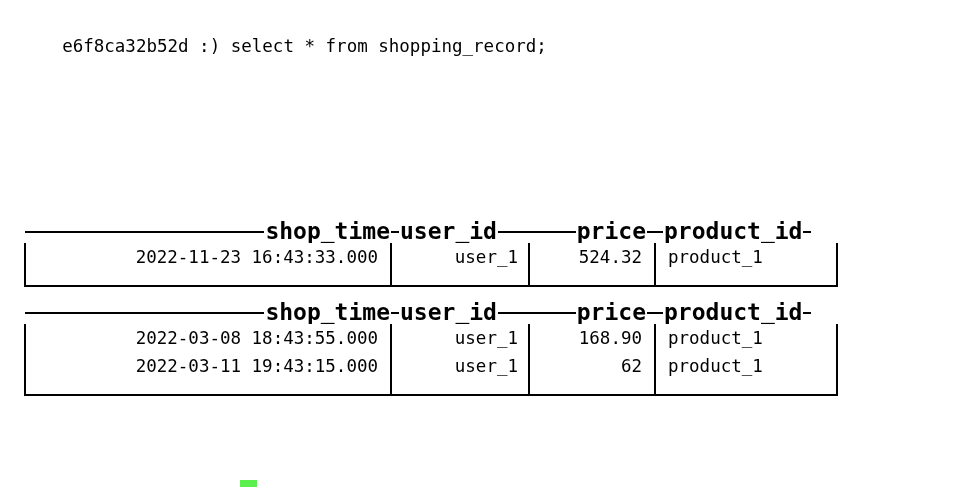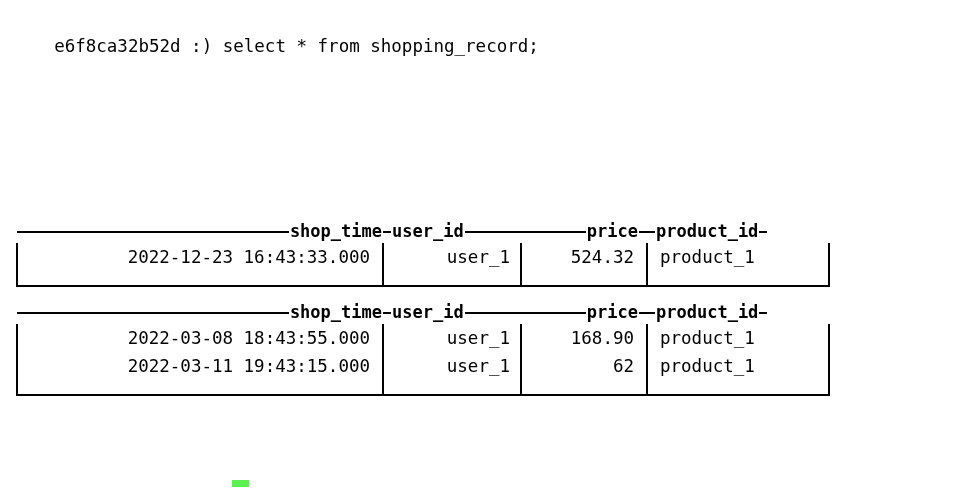--- a/index.html
+++ b/index.html
@@ -15,21 +15,21 @@
     overflow: hidden;
     font-family: "DejaVu Sans Mono", "Liberation Mono", monospace;
     font-size: 17.5px;
     line-height: 28px;
     color: #000000;
     -webkit-font-smoothing: antialiased;
   }
 
   .screen {
     position: absolute;
-    left: 8px; top: 0;
+    left: 16px; top: 0;
     width: 884px;
     height: 488px;
     padding: 0;
   }
 
   
   .line {
     white-space: pre;
     padding-left: 4px;
     height: 28px;
@@ -54,21 +54,21 @@
     color: #000;
   }
   #result-table-1 { top: 221px; }
   #result-table-2 { top: 302px; }
 
   .pretty-table .hdr-row th {
     padding: 0;
     margin: 0;
     height: 1px;
     font-weight: bold;
-    font-size: 17px;
+    font-size: 23px;
     vertical-align: middle;
     position: relative;
     border: none;
   }
 
   
   .hdr-cell {
     display: flex;
     align-items: center;
     height: 22px;
@@ -180,21 +180,21 @@
           <div class="hdr-cell">
             <span class="hdr-rule tail"></span>
             <span class="hdr-label">product_id</span>
             <span class="hdr-rule tail"></span>
           </div>
         </th>
       </tr>
     </thead>
     <tbody>
       <tr class="data-row">
-        <td class="c-shop_time">2022-12-23 16:43:33.000</td>
+        <td class="c-shop_time">2022-11-23 16:43:33.000</td>
         <td class="c-user_id">user_1</td>
         <td class="c-price">524.32</td>
         <td class="c-product_id">product_1</td>
       </tr>
       <tr class="bottom-row">
         <td></td>
         <td></td>
         <td></td>
         <td></td>
       </tr>

